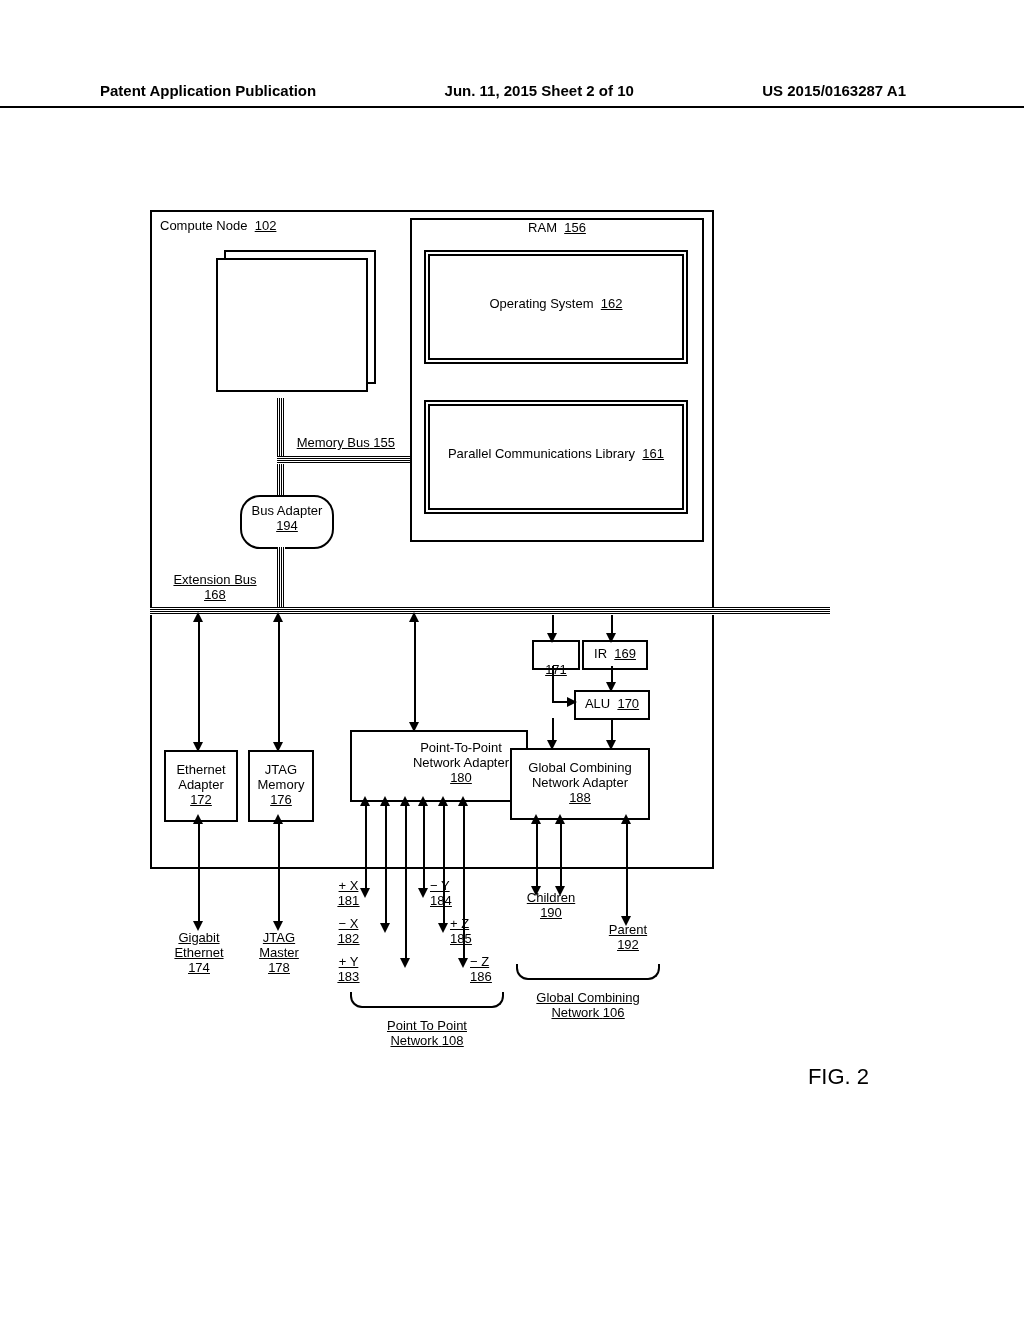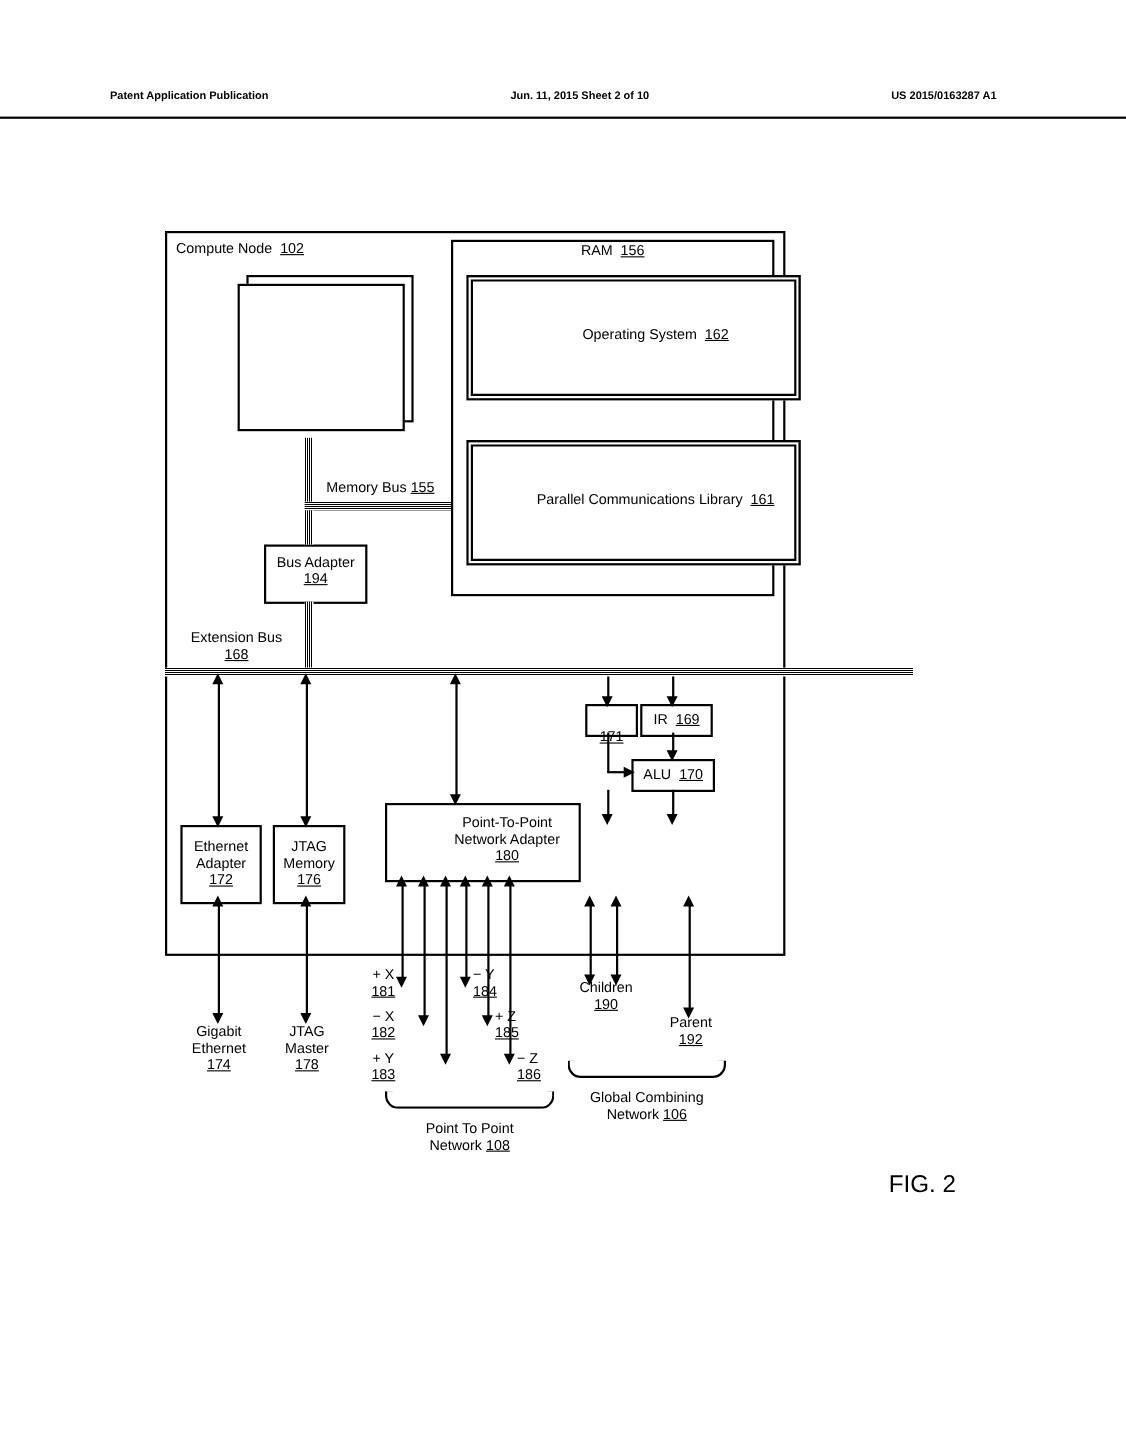--- a/index.html
+++ b/index.html
@@ -1,24 +1,24 @@
 <!DOCTYPE html>
 <html><head>
 <meta charset="utf-8">
 <style>
 body { margin:0; font-family:Arial,Helvetica,sans-serif; background:#fff; }
 .page { width:1024px; height:1320px; position:relative; background:#fff; }
 .header { position:absolute; top:82px; left:0; right:0; height:24px; border-bottom:2px solid #000; }
-.header-inner { display:flex; justify-content:space-between; padding:0 118px 0 100px; font-weight:bold; font-size:10px; }
+.header-inner { display:flex; justify-content:space-between; padding:0 118px 0 100px; font-weight:bold; font-size:15px; }
 .fig-label { position:absolute; right:155px; bottom:230px; font-size:22px; font-weight:normal; }
 .diagram { position:absolute; left:140px; top:210px; width:700px; height:900px; }
 .box { position:absolute; border:2px solid #000; text-align:center; background:#fff; font-size:13px; }
 .box .u { text-decoration:underline; }
-.dbl { box-shadow: inset 0 0 0 2px #fff, inset 0 0 0 4px #000; padding-left: 40px; }
-.label { position:absolute; font-size:13px; text-align:center; }
+.dbl { box-shadow: inset 0 0 0 2px #fff, inset 0 0 0 4px #000; }
+.label { position:absolute; font-size:13px; text-align:center;text-decoration:underline; }
 .label .u { text-decoration:underline; }
 .arrow-line { position:absolute; background:#000; }
 .arrowhead { position:absolute; width:0; height:0; }
 .arrow-down { border-left:5px solid transparent; border-right:5px solid transparent; border-top:10px solid #000; }
 .arrow-up { border-left:5px solid transparent; border-right:5px solid transparent; border-bottom:10px solid #000; }
 .arrow-right { border-top:5px solid transparent; border-bottom:5px solid transparent; border-left:10px solid #000; }
 .brace { position:absolute; border-bottom:2px solid #000; border-left:2px solid #000; border-right:2px solid #000; border-radius:0 0 12px 12px; height:14px; }
 .extbus { position:absolute; left:10px; right:10px; height:8px; background:repeating-linear-gradient(to bottom,#000 0,#000 1px,#fff 1px,#fff 2px); }
 .membus-h { position:absolute; height:8px; background:repeating-linear-gradient(to bottom,#000 0,#000 1px,#fff 1px,#fff 2px); }
 .membus-v { position:absolute; width:8px; background:repeating-linear-gradient(to right,#000 0,#000 1px,#fff 1px,#fff 2px); }
@@ -65,21 +65,21 @@
         </div>
       </div>
     </div>
 
     <div class="label" style="left:125px; top:225px; width:130px; text-align:right;">
       <span>Memory Bus</span>&nbsp;<span class="u">155</span>
     </div>
     <div class="membus-v" style="left:137px; top:188px; height:60px;"></div>
     <div class="membus-h" style="left:137px; top:246px; width:133px;"></div>
 
-    <div class="box" style="left:100px; top:285px; width:90px; height:50px;">
+    <div class="box" style="left:100px; top:285px; width:90px; height:50px;border-radius:20px;">
       <div style="padding-top:6px;">
         <span>Bus Adapter</span><br>
         <span class="u">194</span>
       </div>
     </div>
     <div class="membus-v" style="left:137px; top:254px; height:31px;"></div>
     <div class="membus-v" style="left:137px; top:337px; height:60px;"></div>
 
     <div class="label" style="left:20px; top:362px; width:110px;">
       <span>Extension Bus</span><br>
@@ -124,20 +124,26 @@
     <div class="box" style="left:108px; top:540px; width:62px; height:68px;">
       <div style="padding-top:10px;">
         <span>JTAG Memory</span><br>
         <span class="u">176</span>
       </div>
     </div>
     <div class="box" style="left:210px; top:520px; width:130px; height:68px;padding-left:44px;">
       <div style="padding-top:8px;">
         <span>Point-To-Point Network Adapter</span><br>
         <span class="u">180</span>
+      </div>
+    </div>
+    <div class="box" style="left:370px; top:538px; width:136px; height:68px;">
+      <div style="padding-top:10px;">
+        <span>Global Combining Network Adapter</span><br>
+        <span class="u">188</span>
       </div>
     </div>
 
     <div class="arrow-line" style="left:58px; top:408px; width:2px; height:128px;"></div>
     <div class="arrowhead arrow-up" style="left:53px; top:402px;"></div>
     <div class="arrowhead arrow-down" style="left:53px; top:532px;"></div>
     <div class="arrow-line" style="left:138px; top:408px; width:2px; height:128px;"></div>
     <div class="arrowhead arrow-up" style="left:133px; top:402px;"></div>
     <div class="arrowhead arrow-down" style="left:133px; top:532px;"></div>
     <div class="arrow-line" style="left:274px; top:408px; width:2px; height:108px;"></div>

